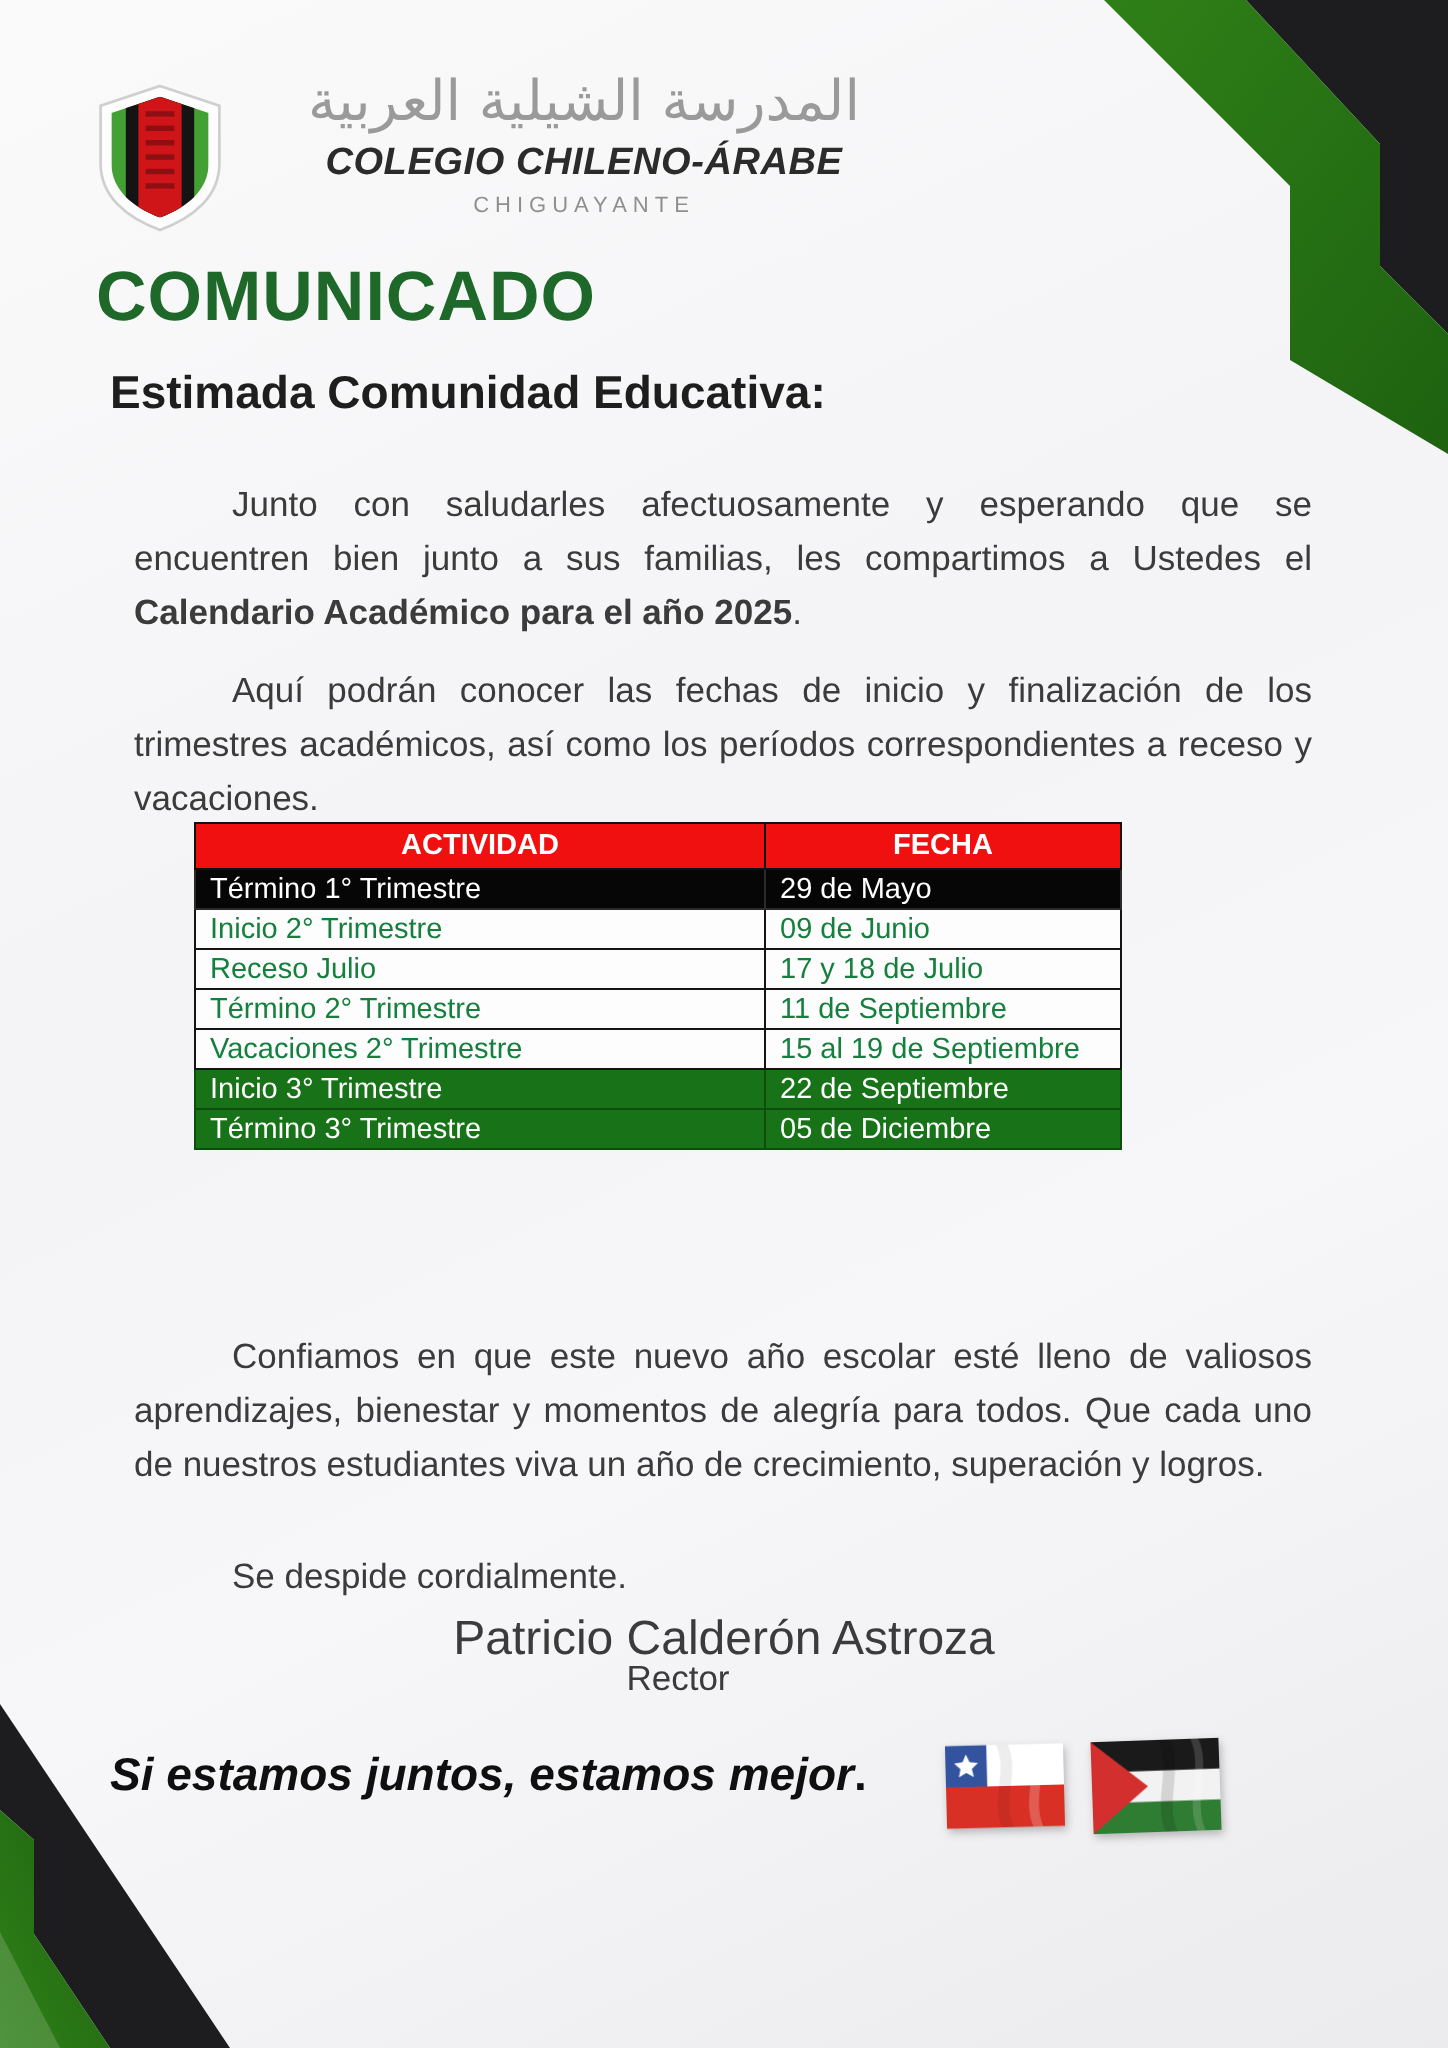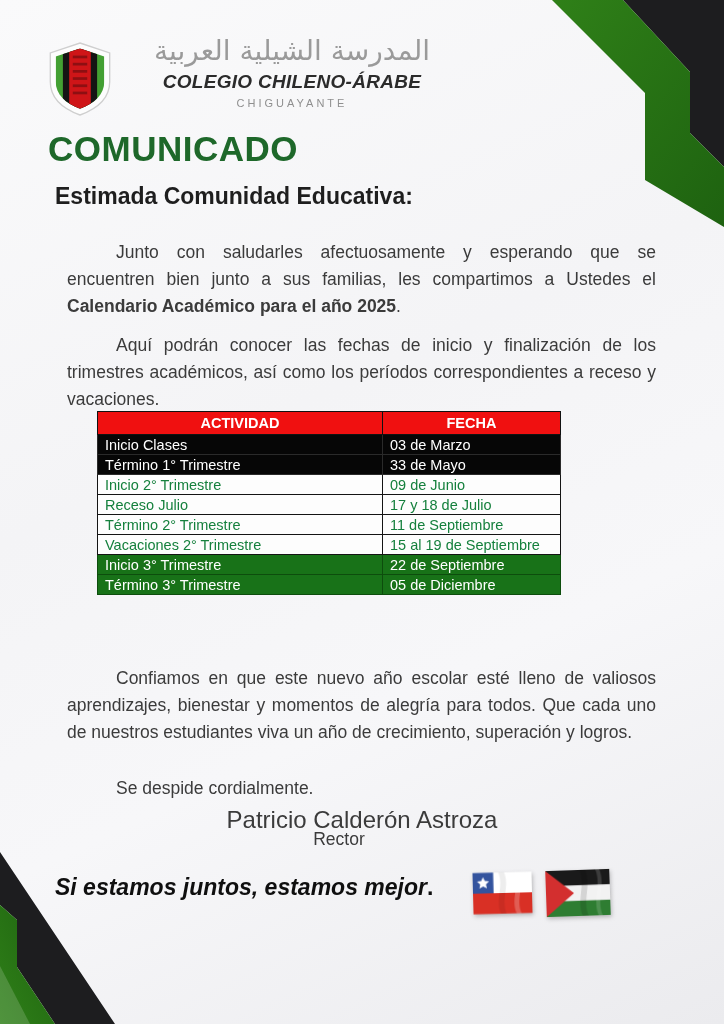--- a/index.html
+++ b/index.html
@@ -110,26 +110,22 @@
         <col style="width:178px">
       </colgroup>
     <thead>
       <tr>
         <th>ACTIVIDAD</th>
         <th>FECHA</th>
       </tr>
     </thead>
     <tbody>
         <tr class="row-black">
-          <td>Inicio Clases</td>
-          <td>03 de Marzo</td>
-        </tr>
-        <tr class="row-black">
           <td>Término 1° Trimestre</td>
-          <td>33 de Mayo</td>
+          <td>29 de Mayo</td>
         </tr>
         <tr class="row-white">
           <td>Inicio 2° Trimestre</td>
           <td>09 de Junio</td>
         </tr>
         <tr class="row-white">
           <td>Receso Julio</td>
           <td>17 y 18 de Julio</td>
         </tr>
         <tr class="row-white">

